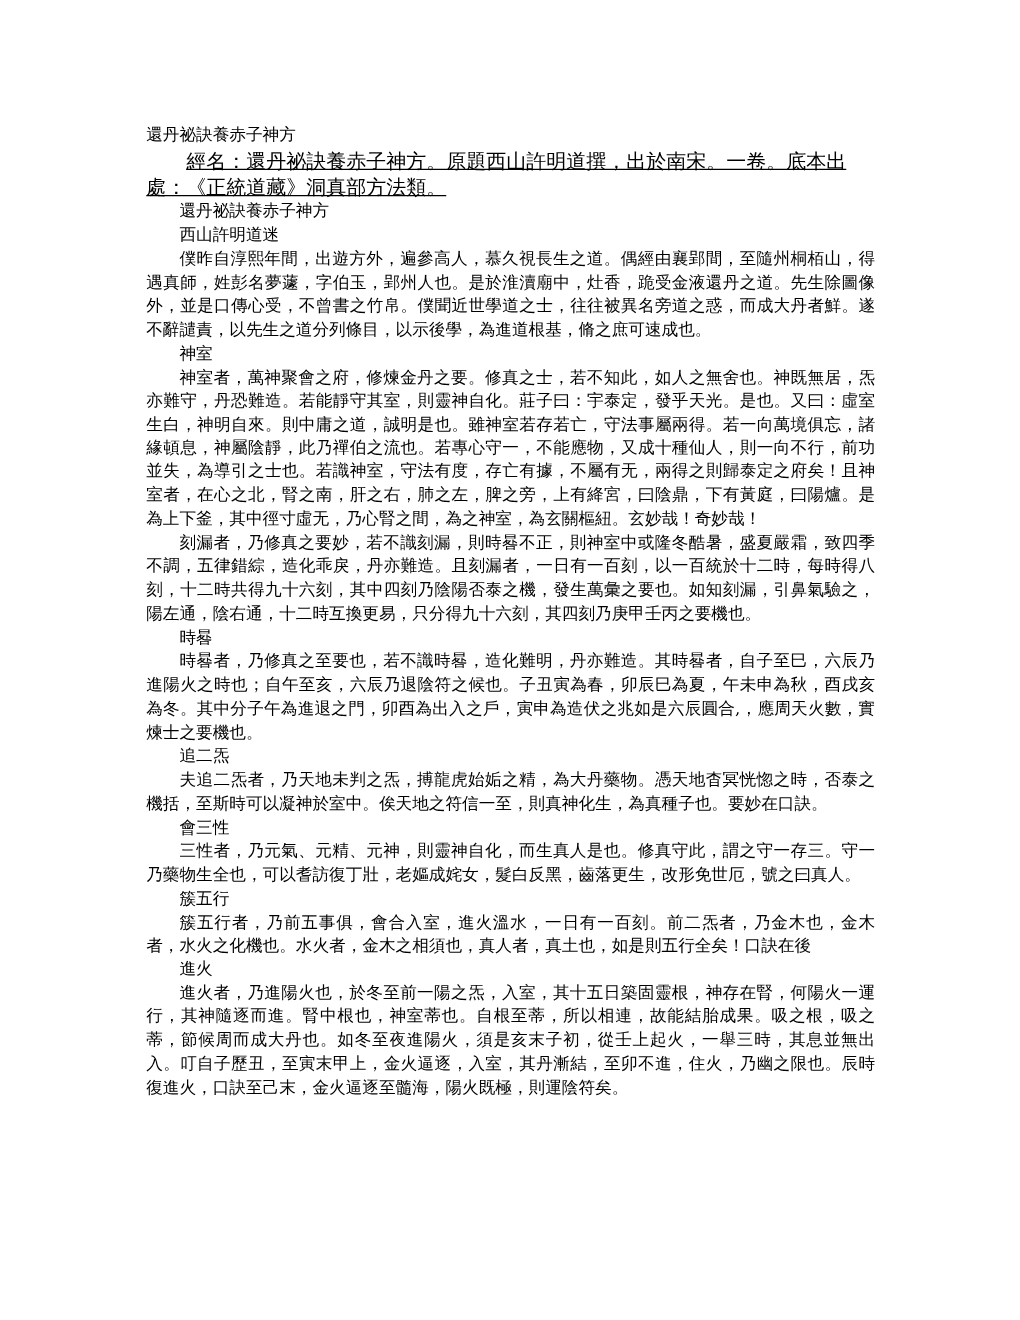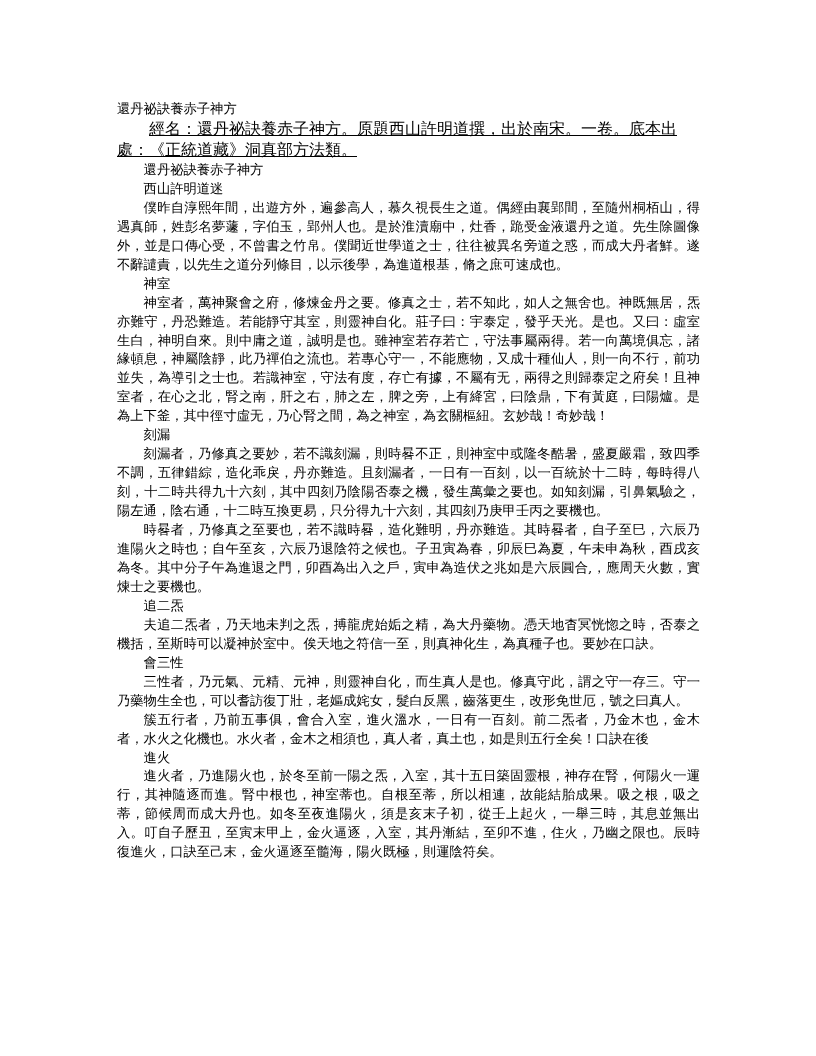--- a/index.html
+++ b/index.html
@@ -68,30 +68,31 @@
 
     <div class="heading">還丹祕訣養赤子神方</div>
 
     <div class="heading">西山許明道迷</div>
 
     <div class="para">僕昨自淳熙年間，出遊方外，遍參高人，慕久視長生之道。偶經由襄郢間，至隨州桐栢山，得遇真師，姓彭名夢蘧，字伯玉，郢州人也。是於淮瀆廟中，灶香，跪受金液還丹之道。先生除圖像外，並是口傳心受，不曾書之竹帛。僕聞近世學道之士，往往被異名旁道之惑，而成大丹者鮮。遂不辭譴責，以先生之道分列條目，以示後學，為進道根基，脩之庶可速成也。</div>
 
     <div class="heading">神室</div>
     <div class="para">神室者，萬神聚會之府，修煉金丹之要。修真之士，若不知此，如人之無舍也。神既無居，炁亦難守，丹恐難造。若能靜守其室，則靈神自化。莊子曰：宇泰定，發乎天光。是也。又曰：虛室生白，神明自來。則中庸之道，誠明是也。雖神室若存若亡，守法事屬兩得。若一向萬境俱忘，諸緣頓息，神屬陰靜，此乃禪伯之流也。若專心守一，不能應物，又成十種仙人，則一向不行，前功並失，為導引之士也。若識神室，守法有度，存亡有據，不屬有无，兩得之則歸泰定之府矣！且神室者，在心之北，腎之南，肝之右，肺之左，脾之旁，上有絳宮，曰陰鼎，下有黃庭，曰陽爐。是為上下釜，其中徑寸虛无，乃心腎之間，為之神室，為玄關樞紐。玄妙哉！奇妙哉！</div>
 
-    <div class="heading">刻漏</div>
     <div class="para">刻漏者，乃修真之要妙，若不識刻漏，則時晷不正，則神室中或隆冬酷暑，盛夏嚴霜，致四季不調，五律錯綜，造化乖戾，丹亦難造。且刻漏者，一日有一百刻，以一百統於十二時，每時得八刻，十二時共得九十六刻，其中四刻乃陰陽否泰之機，發生萬彙之要也。如知刻漏，引鼻氣驗之，陽左通，陰右通，十二時互換更易，只分得九十六刻，其四刻乃庚甲壬丙之要機也。</div>
 
+    <div class="heading">時晷</div>
     <div class="para">時晷者，乃修真之至要也，若不識時晷，造化難明，丹亦難造。其時晷者，自子至巳，六辰乃進陽火之時也；自午至亥，六辰乃退陰符之候也。子丑寅為春，卯辰巳為夏，午未申為秋，酉戌亥為冬。其中分子午為進退之門，卯酉為出入之戶，寅申為造伏之兆如是六辰圓合,，應周天火數，實煉士之要機也。</div>
 
     <div class="heading">追二炁</div>
     <div class="para">夫追二炁者，乃天地未判之炁，搏龍虎始姤之精，為大丹藥物。憑天地杳冥恍惚之時，否泰之機括，至斯時可以凝神於室中。俟天地之符信一至，則真神化生，為真種子也。要妙在口訣。</div>
 
     <div class="heading">會三性</div>
     <div class="para">三性者，乃元氣、元精、元神，則靈神自化，而生真人是也。修真守此，謂之守一存三。守一乃藥物生全也，可以耆訪復丁壯，老嫗成姹女，髮白反黑，齒落更生，改形免世厄，號之曰真人。</div>
 
+    <div class="heading">簇五行</div>
     <div class="para">簇五行者，乃前五事俱，會合入室，進火溫水，一日有一百刻。前二炁者，乃金木也，金木者，水火之化機也。水火者，金木之相須也，真人者，真土也，如是則五行全矣！口訣在後</div>
 
     <div class="heading">進火</div>
     <div class="para">進火者，乃進陽火也，於冬至前一陽之炁，入室，其十五日築固靈根，神存在腎，何陽火一運行，其神隨逐而進。腎中根也，神室蒂也。自根至蒂，所以相連，故能結胎成果。吸之根，吸之蒂，節候周而成大丹也。如冬至夜進陽火，須是亥末子初，從壬上起火，一舉三時，其息並無出入。叮自子歷丑，至寅末甲上，金火逼逐，入室，其丹漸結，至卯不進，住火，乃幽之限也。辰時復進火，口訣至己末，金火逼逐至髓海，陽火既極，則運陰符矣。</div>
 
   </div>
 </div>
 
 </body></html>

